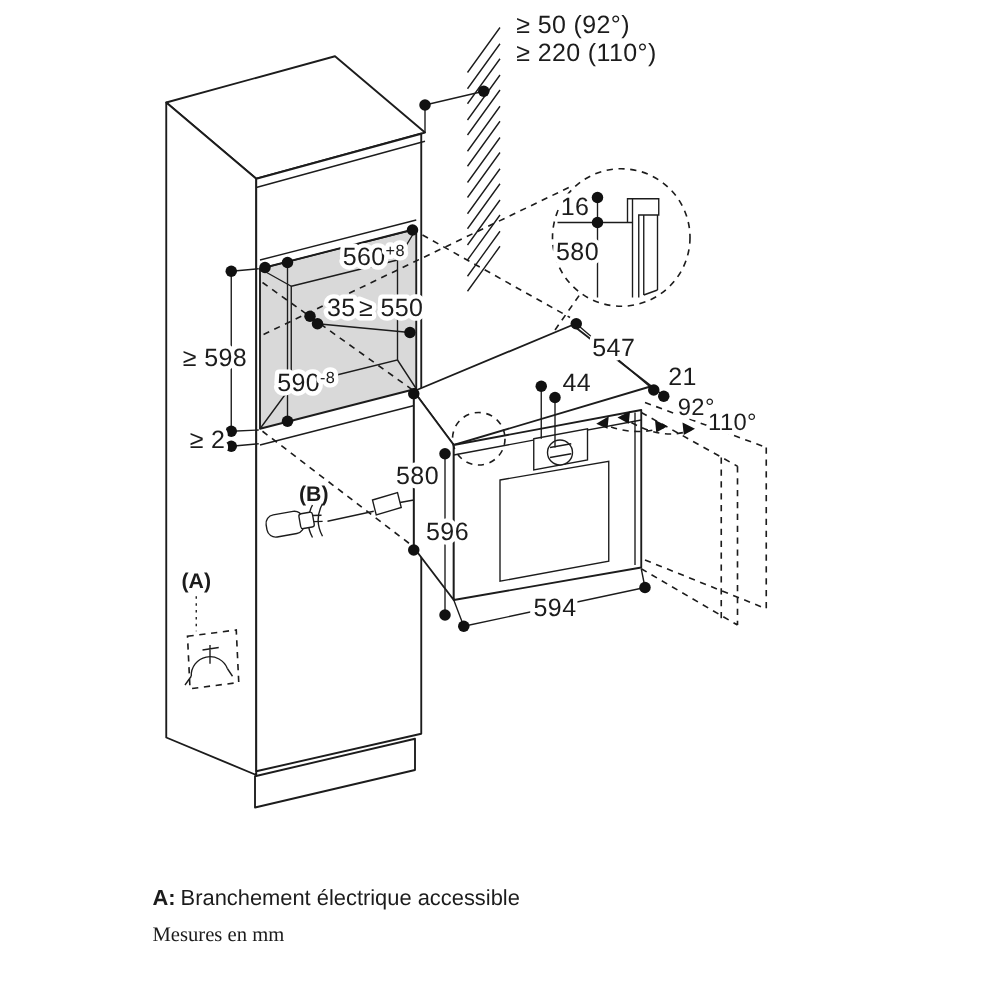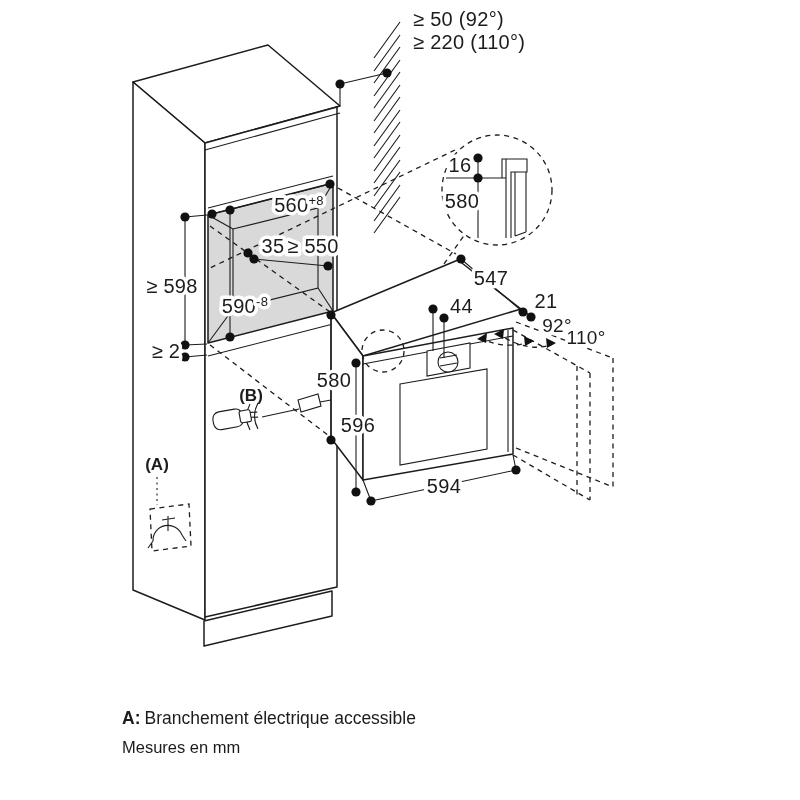--- a/index.html
+++ b/index.html
@@ -14,21 +14,21 @@
   svg .dot{fill:#111111;stroke:none;}
   svg .arw{fill:#111111;stroke:none;}
   svg text{fill:#1c1c1c;font-family:"Liberation Sans", sans-serif;
            paint-order:stroke;stroke:#ffffff;stroke-width:7px;stroke-linejoin:round;}
   svg .dim{font-size:20px;letter-spacing:.3px;}
   svg .dimS{font-size:19px;letter-spacing:.3px;}
   svg .mk{font-size:17px;font-weight:bold;}
   svg .sup{font-size:13px;}
   .legend{position:absolute;left:122px;top:662px;font-size:17.5px;line-height:26px;color:#1c1c1c;margin-top:43px;}
   .legend .lk{font-weight:bold;margin-right:4px;}
-  .footer{position:absolute;left:122px;top:738px;font-size:16.5px;color:#1c1c1c;}
+  .footer{position:absolute;left:122px;top:738px;font-size:16.5px;color:#1c1c1c;font-family:Liberation Serif, serif;}
 </style>
 </head>
 <body>
 
 <div class="page">
 <svg width="800" height="800" viewBox="0 0 800 800">
 
   <g>
     <path class="thin" d="M374 58L400 22M374 71L400 35M374 83L400 47M374 96L400 60M374 108L400 72M374 121L400 85M374 133L400 97M374 146L400 110M374 158L400 122M374 171L400 135M374 183L400 147M374 196L400 160M374 208L400 172M374 221L400 185M374 233L400 197"></path>
   </g>

